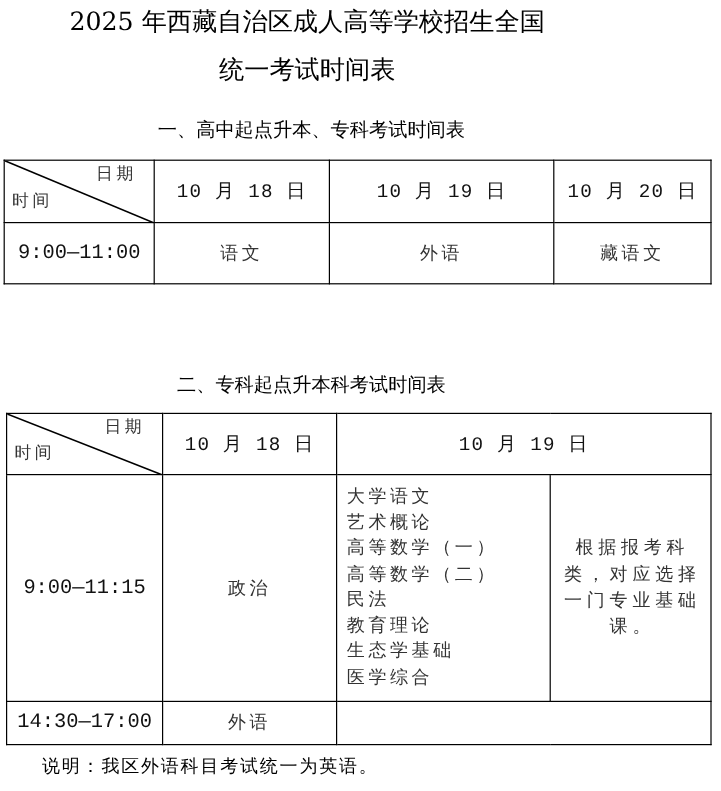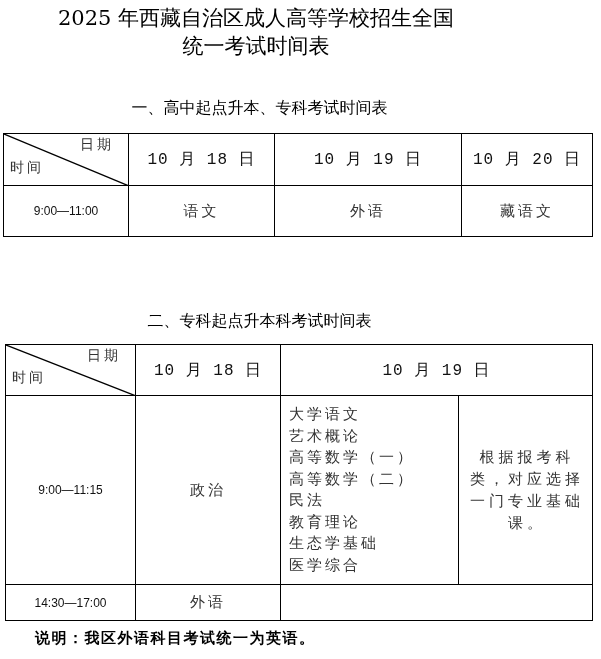--- a/index.html
+++ b/index.html
@@ -1,36 +1,36 @@
 <!DOCTYPE html>
 <html><head>
 <meta charset="utf-8">
 <style>
   html, body { margin: 0; padding: 0; background: #ffffff; }
   body { width: 601px; height: 659px; position: relative; overflow: hidden; color: #111; font-family: "DejaVu Serif", "Liberation Serif", serif; }
   .title { position: absolute; left: 0; width: 512px; text-align: center; font-size: 21px; line-height: 28px; color: #000; }
   .title1 { top: 4px; }
-  .title2 { top: 32px; }
+  .title2 { top: 44px; }
   .subtitle { position: absolute; left: 0; width: 519px; text-align: center; font-size: 16px; color: #000; }
   .sub1 { top: 98px; }
   .sub2 { top: 311px; }
   table { position: absolute; border-collapse: collapse; table-layout: fixed; }
   td { border: 1.5px solid #000; text-align: center; vertical-align: middle; font-size: 15px; padding: 0; color: #222; font-family: Liberation Serif, serif; }
   .t1 { left: 3px; top: 133px; width: 589px; }
   .t2 { left: 5px; top: 344px; width: 587px; }
   .diag { position: relative; padding: 0; }
   .diag svg { position: absolute; left: 0; top: 0; }
   .diag .d-date { position: absolute; right: 14px; top: 2px; font-size: 14px; letter-spacing: 3px; color: #333; }
   .diag .d-time { position: absolute; left: 6px; bottom: 8px; font-size: 14px; letter-spacing: 3px; color: #333; }
-  .time { font-family: Liberation Sans, sans-serif; font-size: 12px; color: #111; }
+  .time { font-family: Liberation Mono, monospace; font-size: 17px; color: #111; }
   .date { font-family: Liberation Mono, monospace; font-size: 16px; letter-spacing: 1px; color: #111; }
   .subj { letter-spacing: 3px; color: #333; }
   .list { text-align: left; padding-left: 8px; line-height: 21.5px; letter-spacing: 3px; color: #333; }
   .note-cell { text-align: center; padding-left: 7px; padding-right: 4px; line-height: 22px; letter-spacing: 4px; color: #333; }
-  .note { position: absolute; left: 35px; top: 629px; font-size: 15px; font-weight: bold; letter-spacing: 1.5px; color: #000; }
+  .note { position: absolute; left: 35px; top: 629px; font-size: 15px; font-weight: normal; letter-spacing: 1.5px; color: #000; }
 </style>
 </head>
 <body>
 
 <div class="title title1">2025 年西藏自治区成人高等学校招生全国</div>
 <div class="title title2">统一考试时间表</div>
 
 <div class="subtitle sub1">一、高中起点升本、专科考试时间表</div>
 
 <table class="t1">

